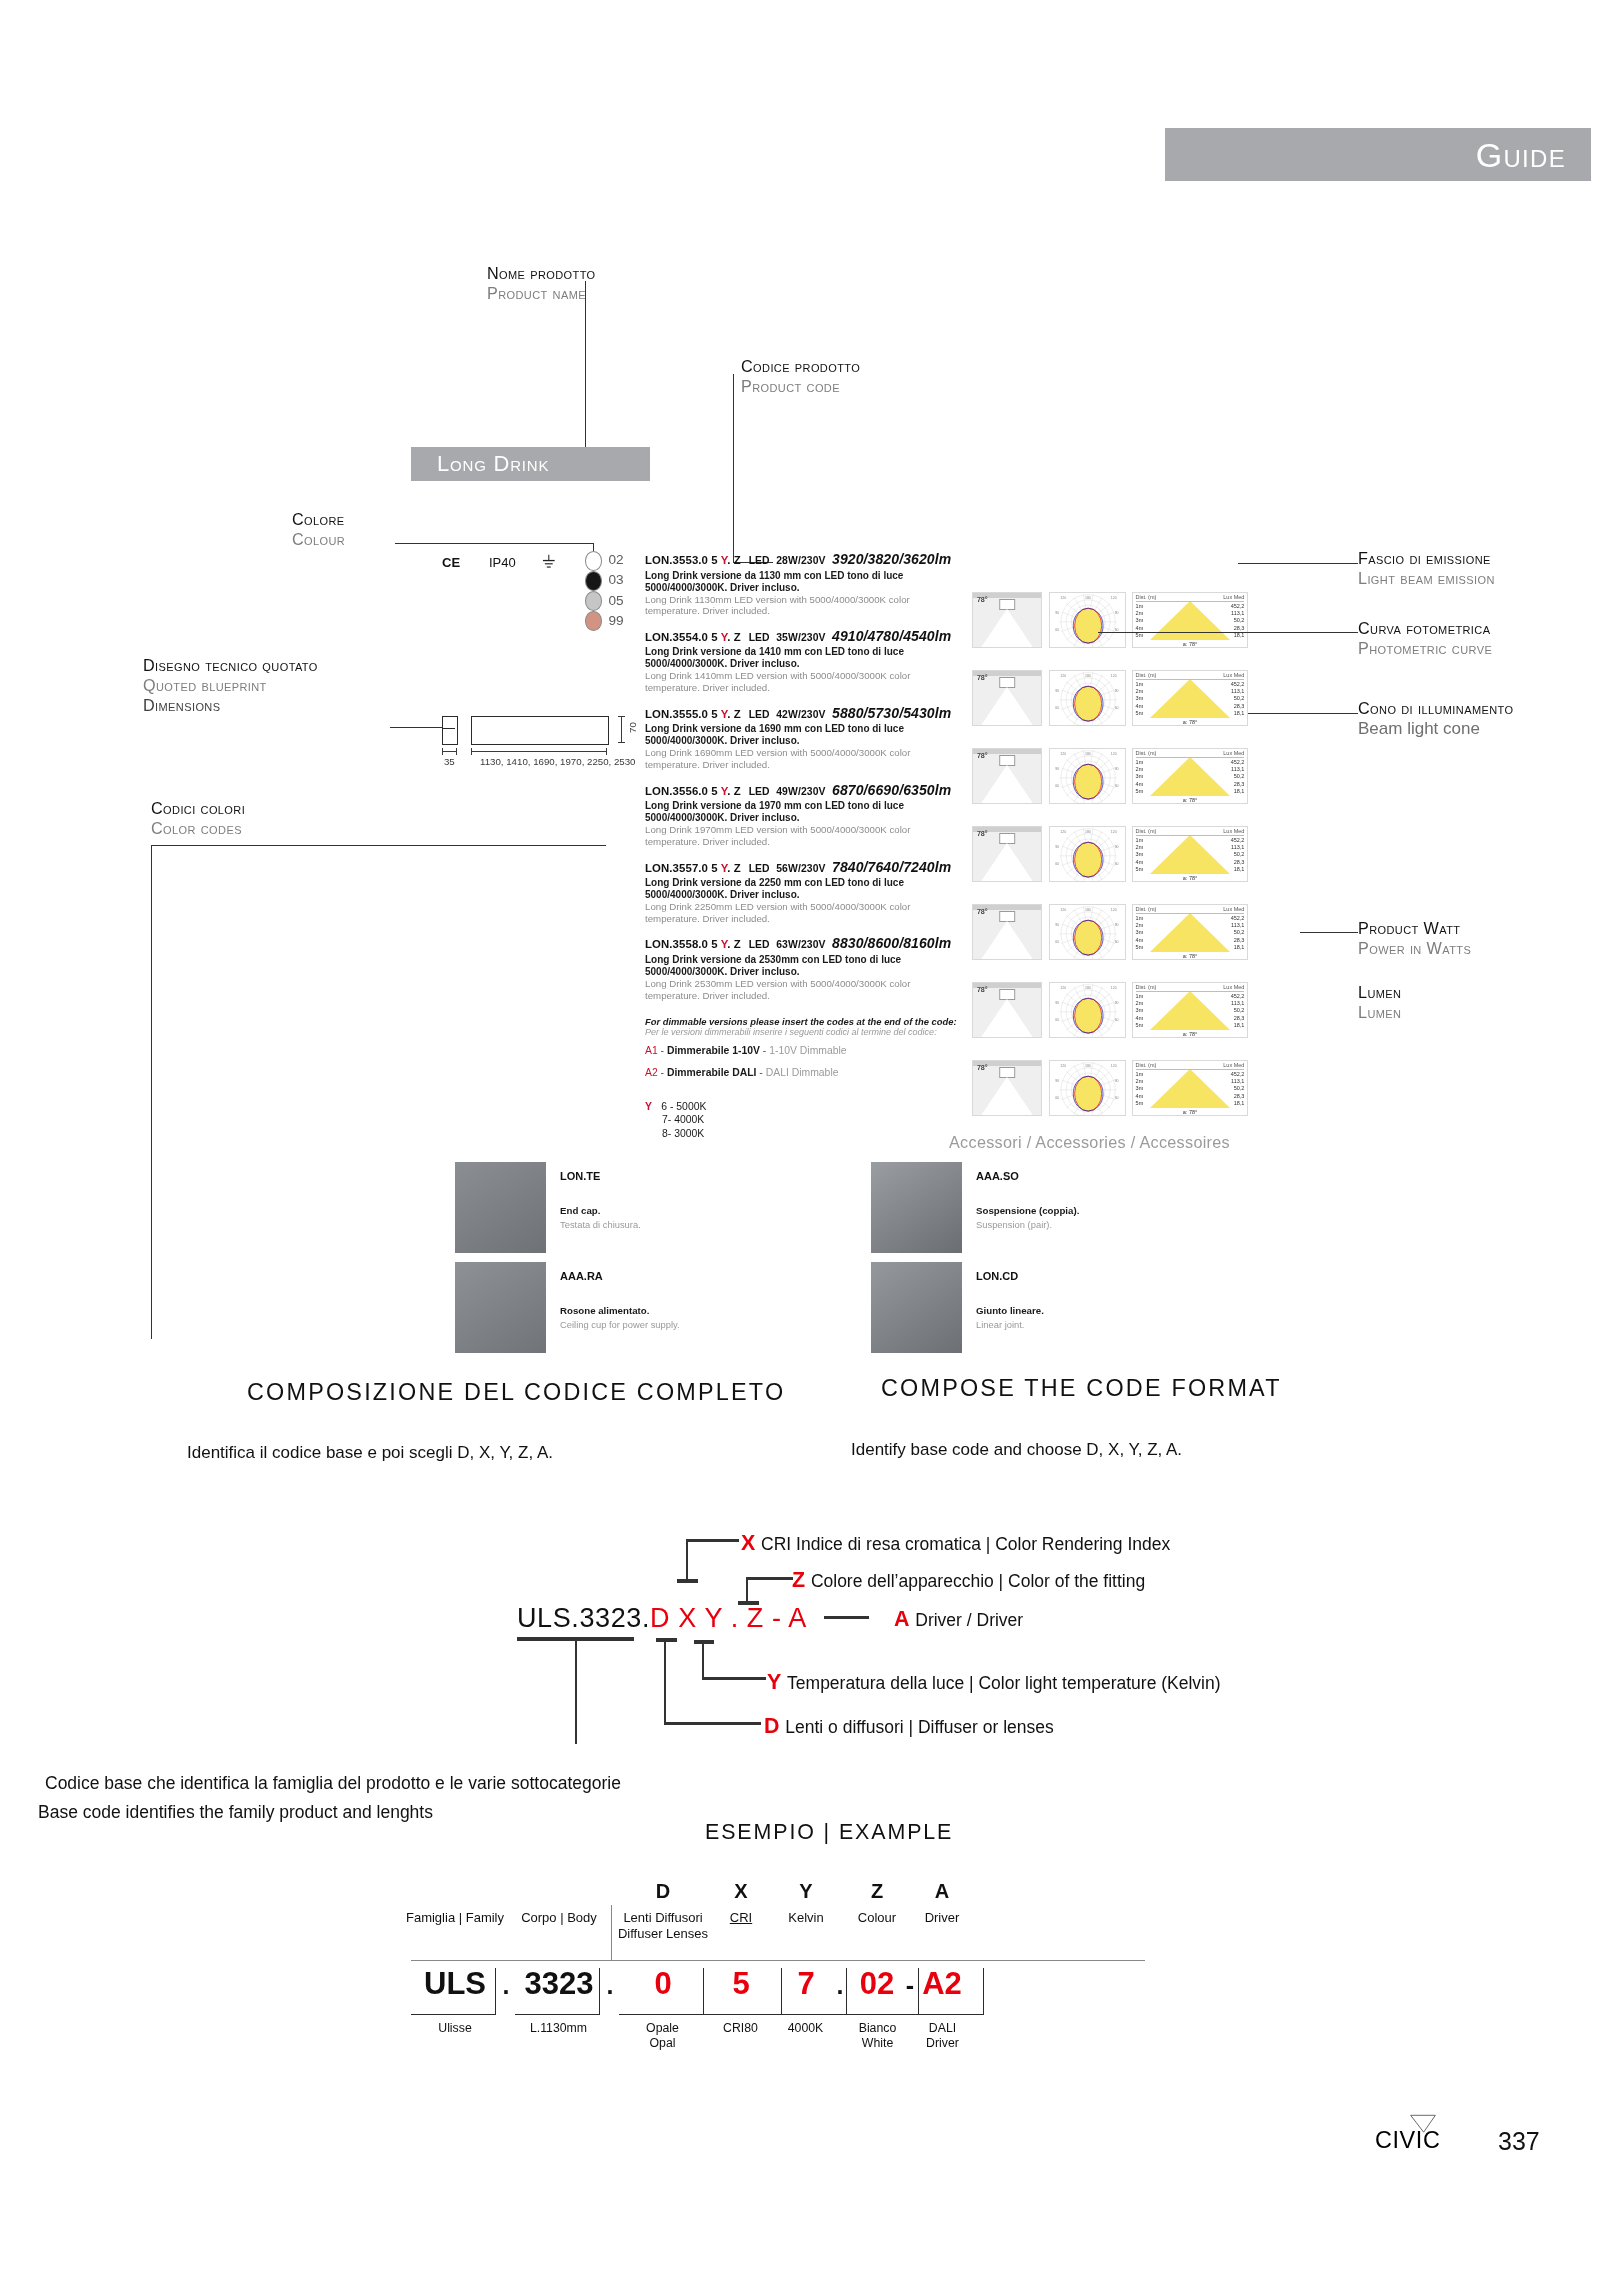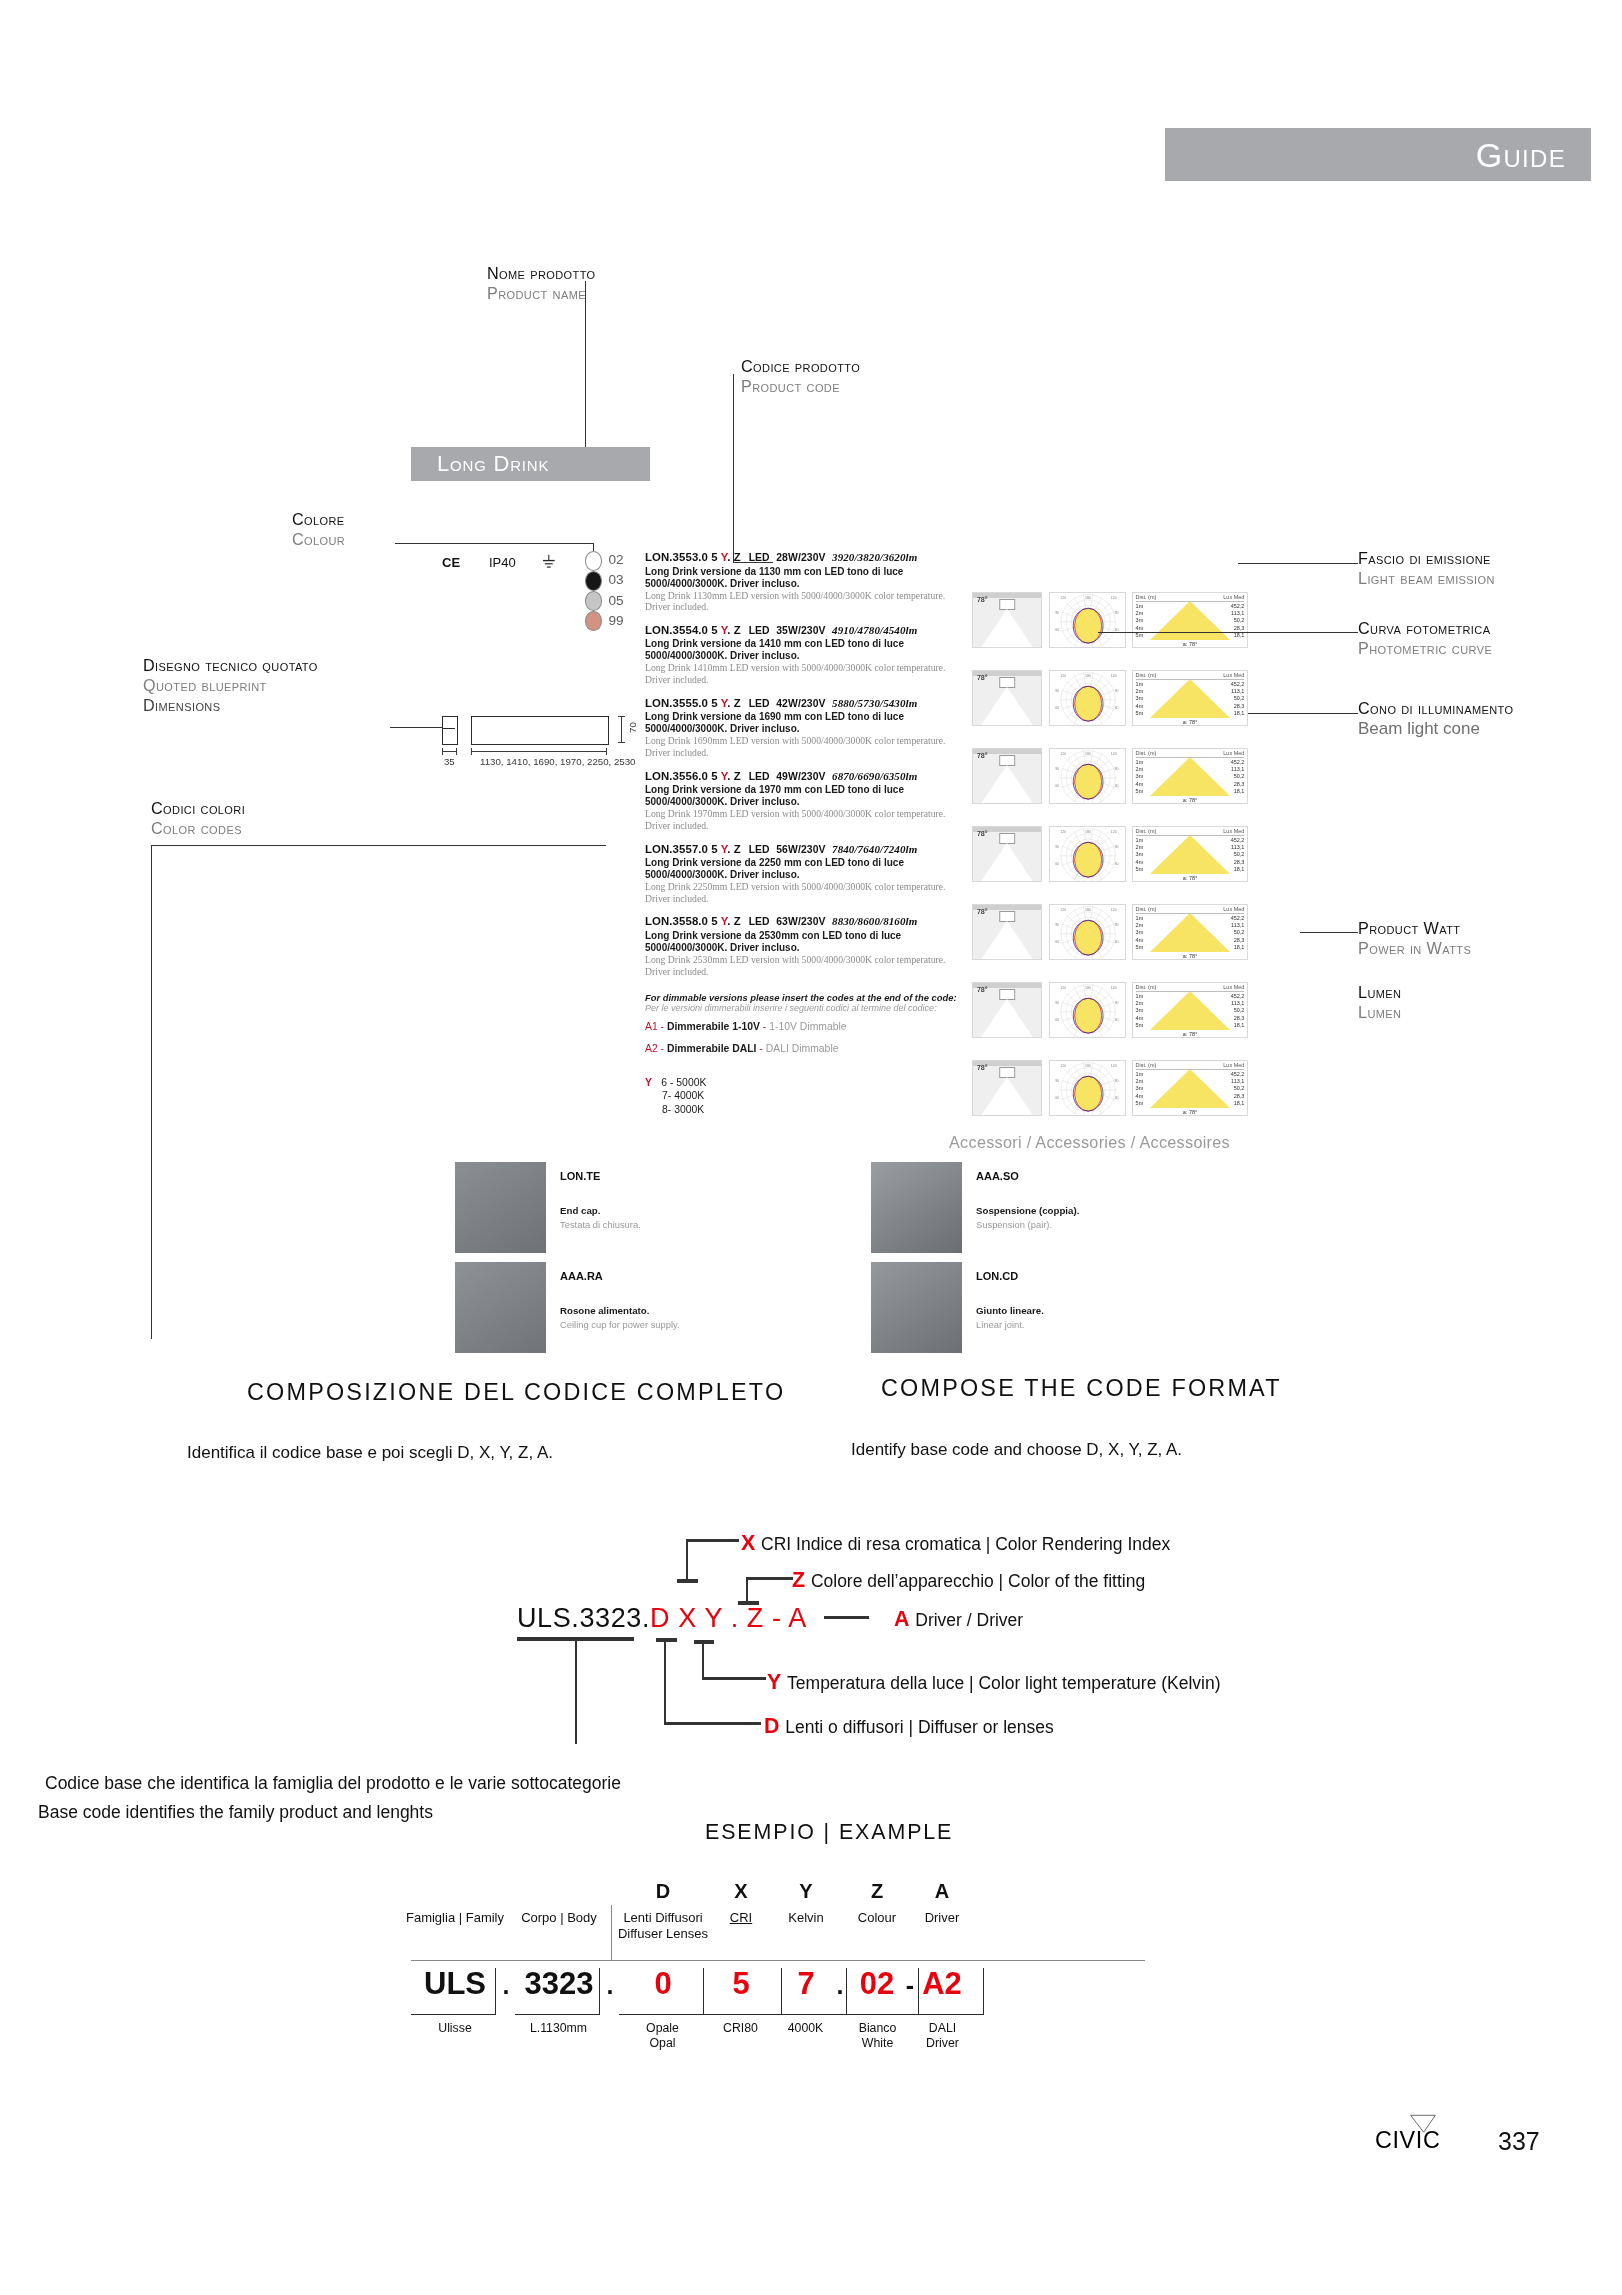--- a/index.html
+++ b/index.html
@@ -40,23 +40,23 @@
   #drawing .bar{position:absolute;border:1.3px solid #2b2b2b;background:#fff;}
   #drawing .lbl{position:absolute;font-size:9.7px;color:#3a3a3a;white-space:nowrap;text-align:right;}
   .tick{position:absolute;background:#3a3a3a;}
 
   
   #listing{left:645px;top:551px;width:312px;}
   .prod{margin-bottom:11px;}
   .prod .code{font-size:11.4px;font-weight:bold;color:#111;white-space:nowrap;letter-spacing:0.1px;}
   .prod .code .led{font-weight:600;font-size:10.4px;padding-left:7.8px;letter-spacing:0.1px;}
   .prod .code .w{font-weight:600;font-size:10.4px;padding-left:6.5px;}
-  .prod .code .lm{font-style:italic;font-weight:bold;font-size:11px;padding-left:6.5px;font-family:Liberation Serif, serif;}
+  .prod .code .lm{font-style:italic;font-weight:bold;font-size:14px;padding-left:6.5px;}
   .prod .dit{font-size:10px;font-weight:bold;color:#1a1a1a;line-height:1.2;margin-top:2.6px;}
-  .prod .den{font-size:9.7px;color:#8d8d8d;line-height:1.2;font-family:Liberation Serif, serif;}
+  .prod .den{font-size:9.7px;color:#8d8d8d;line-height:1.2;}
 
   .dimnote{margin-top:14.3px;}
   .dimnote .l1{font-size:9.4px;font-style:italic;font-weight:bold;color:#1a1a1a;}
   .dimnote .l2{font-size:9px;font-style:italic;color:#9a9a9a;}
   .dimrow{font-size:10.4px;margin-top:7.8px;line-height:1.35;}
   .dimrow b{color:#1a1a1a;}
   .dimrow .sfx{color:#9a9a9a;font-weight:normal;}
   #ycodes{margin-top:19.5px;font-size:10.4px;line-height:1.32;color:#1a1a1a;}
   #ycodes .yk{color:#c8102e;font-weight:600;}
   #ycodes .ind{padding-left:17px;}

